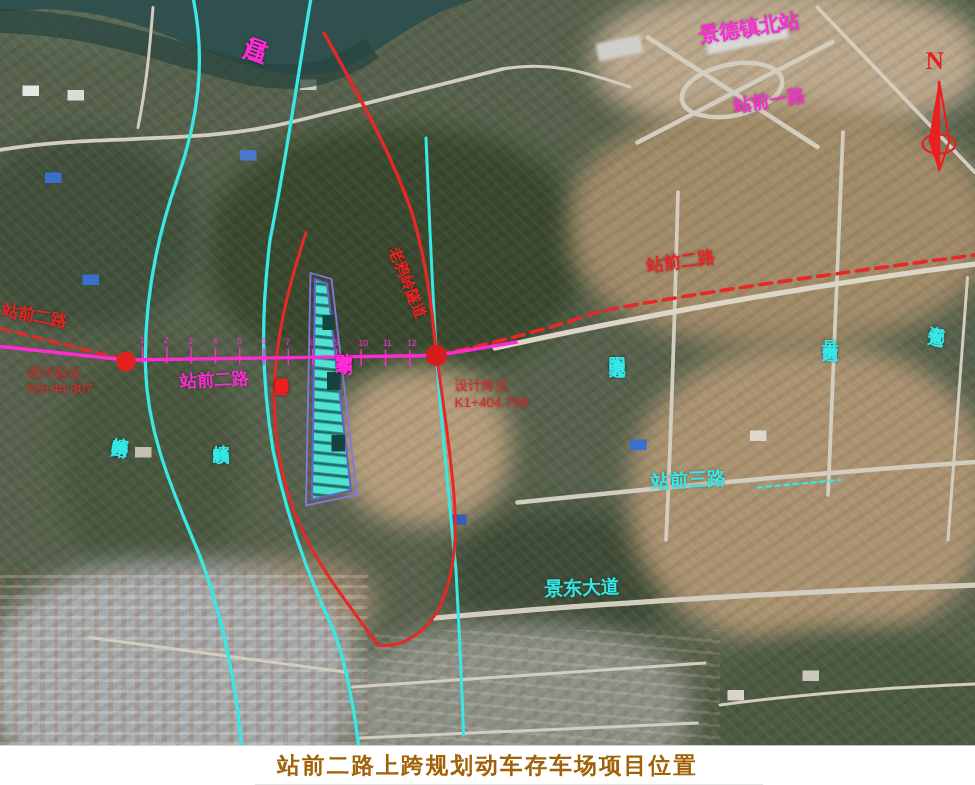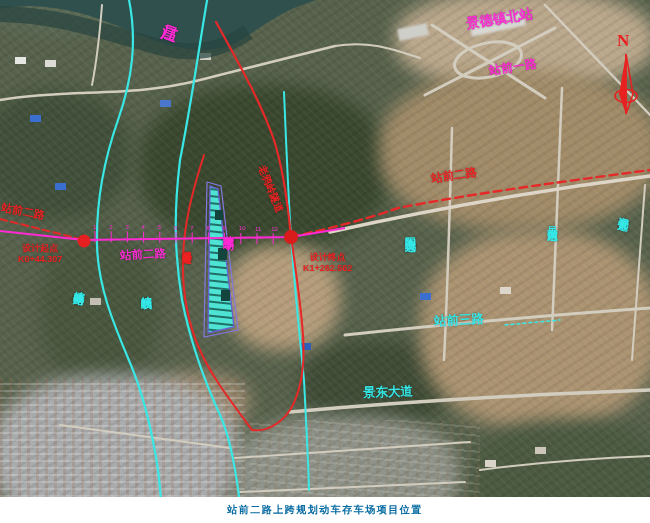--- a/index.html
+++ b/index.html
@@ -26,24 +26,24 @@
                  170px -62px 0 0 #cfcfc8, 470px 172px 0 0 #dcd6cc, 60px 183px 0 0 #c4bfb5,
                  455px 345px 0 0 #d9d4ca, 505px 332px 0 0 #cdc7bb;}
   .roof{position:absolute;filter:blur(1px);}
   svg.overlay{position:absolute;left:0;top:0;}
   .lbl{position:absolute;font-weight:bold;white-space:nowrap;line-height:1.05;
        text-shadow:0 0 2px rgba(0,0,0,.4);}
   .v{writing-mode:vertical-rl;text-orientation:upright;letter-spacing:1px;}
   .mag{color:#ff2ad4;}
   .red{color:#ee2222;}
   .cyn{color:#35e8e8;}
-  .two{font-weight:bold;font-size:9px;line-height:11px;text-shadow:0 0 2px rgba(0,0,0,.4);text-align:center;}
+  .two{font-weight:normal;font-size:9px;line-height:11px;text-shadow:0 0 2px rgba(0,0,0,.4);}
   .caption{position:absolute;left:0;top:497px;width:650px;height:26px;background:#ffffff;
-     display:flex;align-items:center;justify-content:center;color:#0369a1;
-     font-family:"Liberation Serif",serif;font-size:10px;font-weight:600;letter-spacing:1.5px;}
+     display:flex;align-items:center;justify-content:center;color:#a16207;
+     font-family:"Liberation Serif",serif;font-size:15px;font-weight:600;letter-spacing:1.5px;}
 </style>
 </head>
 <body>
 
 <div class="stage">
   <div class="map">
 
     <div class="patch" style="left:140px;top:85px;width:250px;height:165px;background:#39482f;"></div>
     <div class="patch" style="left:-20px;top:90px;width:150px;height:130px;background:#41503a;"></div>
     <div class="patch" style="left:40px;top:230px;width:120px;height:160px;background:#4a573f;"></div>
@@ -167,21 +167,21 @@
     <div class="lbl red" style="left:431px;top:169px;font-size:11.5px;transform:rotate(-8deg);">站前二路</div>
     <div class="lbl red" style="left:266px;top:164px;font-size:10px;transform:rotate(68deg);transform-origin:left top;">老鸦岭隧道</div>
     <div class="lbl red v" style="left:182px;top:243px;font-size:9.5px;">老鸦岭隧道</div>
 
     <div class="two red" style="position:absolute;left:18px;top:243px;">
       <div>设计起点</div>
       <div>K0+44.307</div>
     </div>
     <div class="two red" style="position:absolute;left:303px;top:238px;margin-top:14px;">
       <div>设计终点</div>
-      <div>K1+262.562</div>
+      <div>K1+404.799</div>
     </div>
 
     <div class="lbl cyn v" style="left:75px;top:282px;font-size:11px;transform:rotate(10deg);">皖赣铁路</div>
     <div class="lbl cyn v" style="left:140px;top:287px;font-size:11px;">皖赣线</div>
     <div class="lbl cyn v" style="left:404px;top:228px;font-size:11px;">陶阳北大道</div>
     <div class="lbl cyn v" style="left:546px;top:218px;font-size:11px;">昌南大道</div>
     <div class="lbl cyn v" style="left:619px;top:208px;font-size:11px;transform:rotate(9deg);">瓷都大道</div>
     <div class="lbl cyn" style="left:434px;top:314px;font-size:12.5px;transform:rotate(-3deg);">站前三路</div>
     <div class="lbl cyn" style="left:363px;top:386px;font-size:12.5px;transform:rotate(-2deg);">景东大道</div>
   </div>

